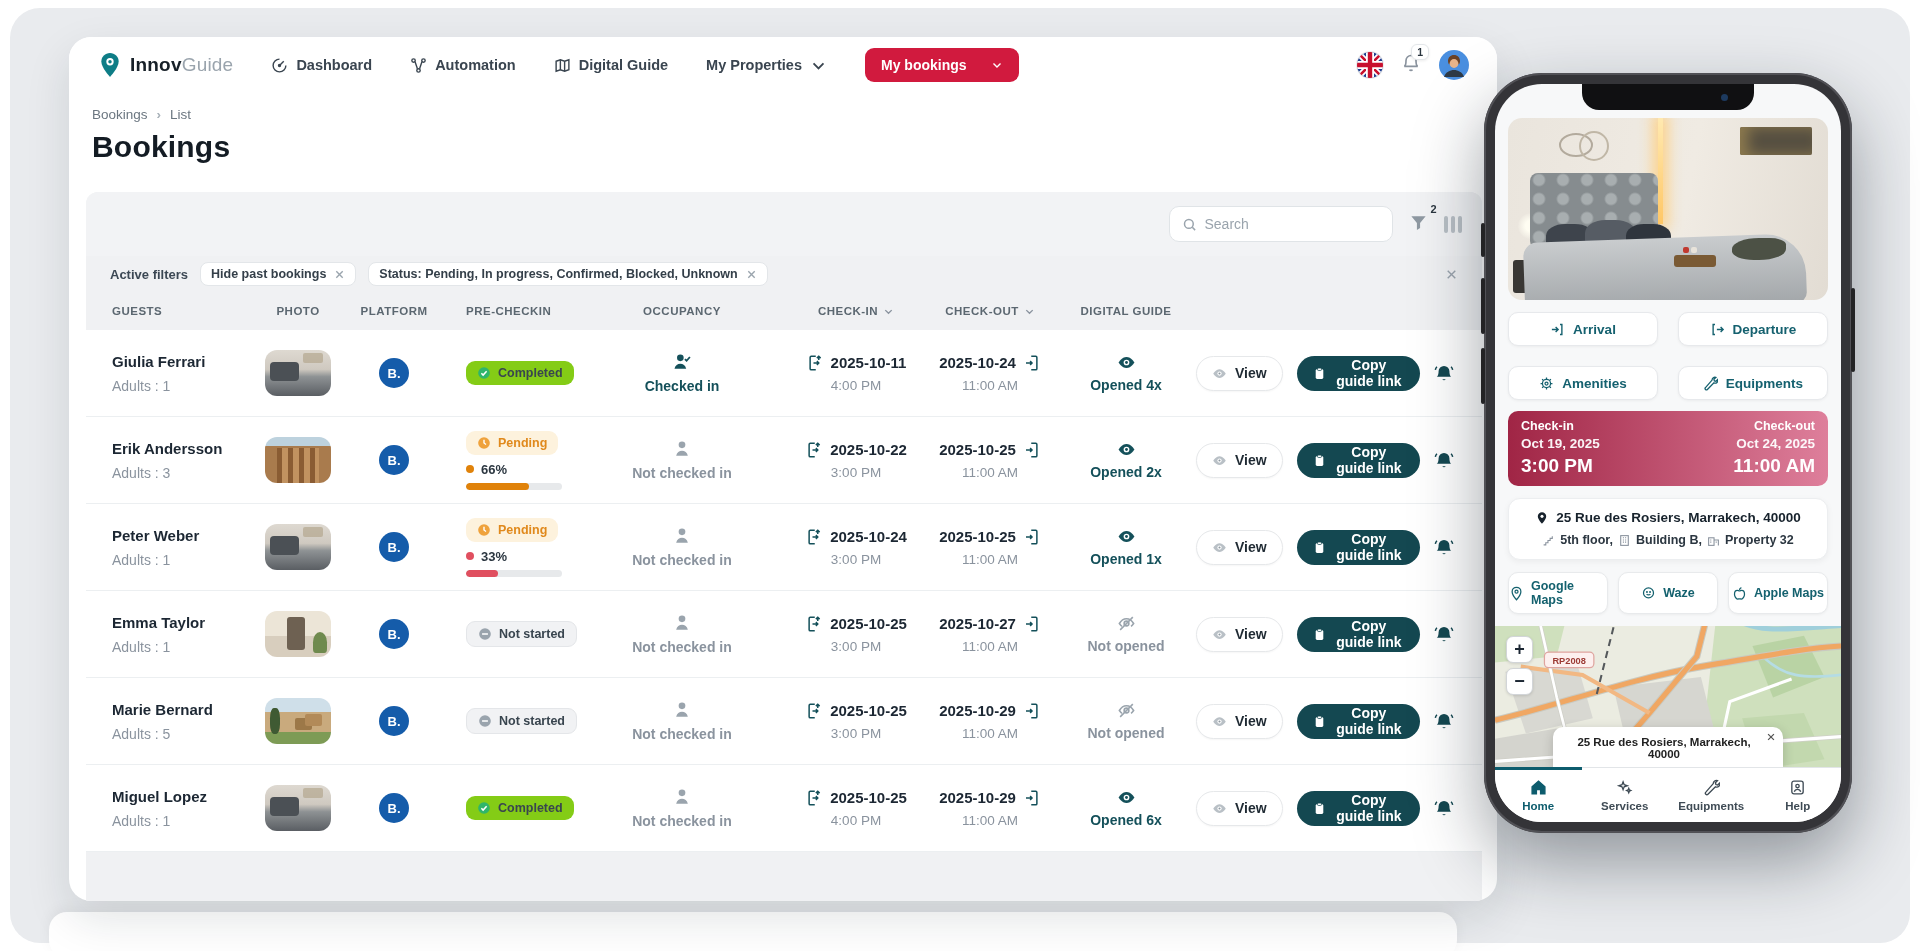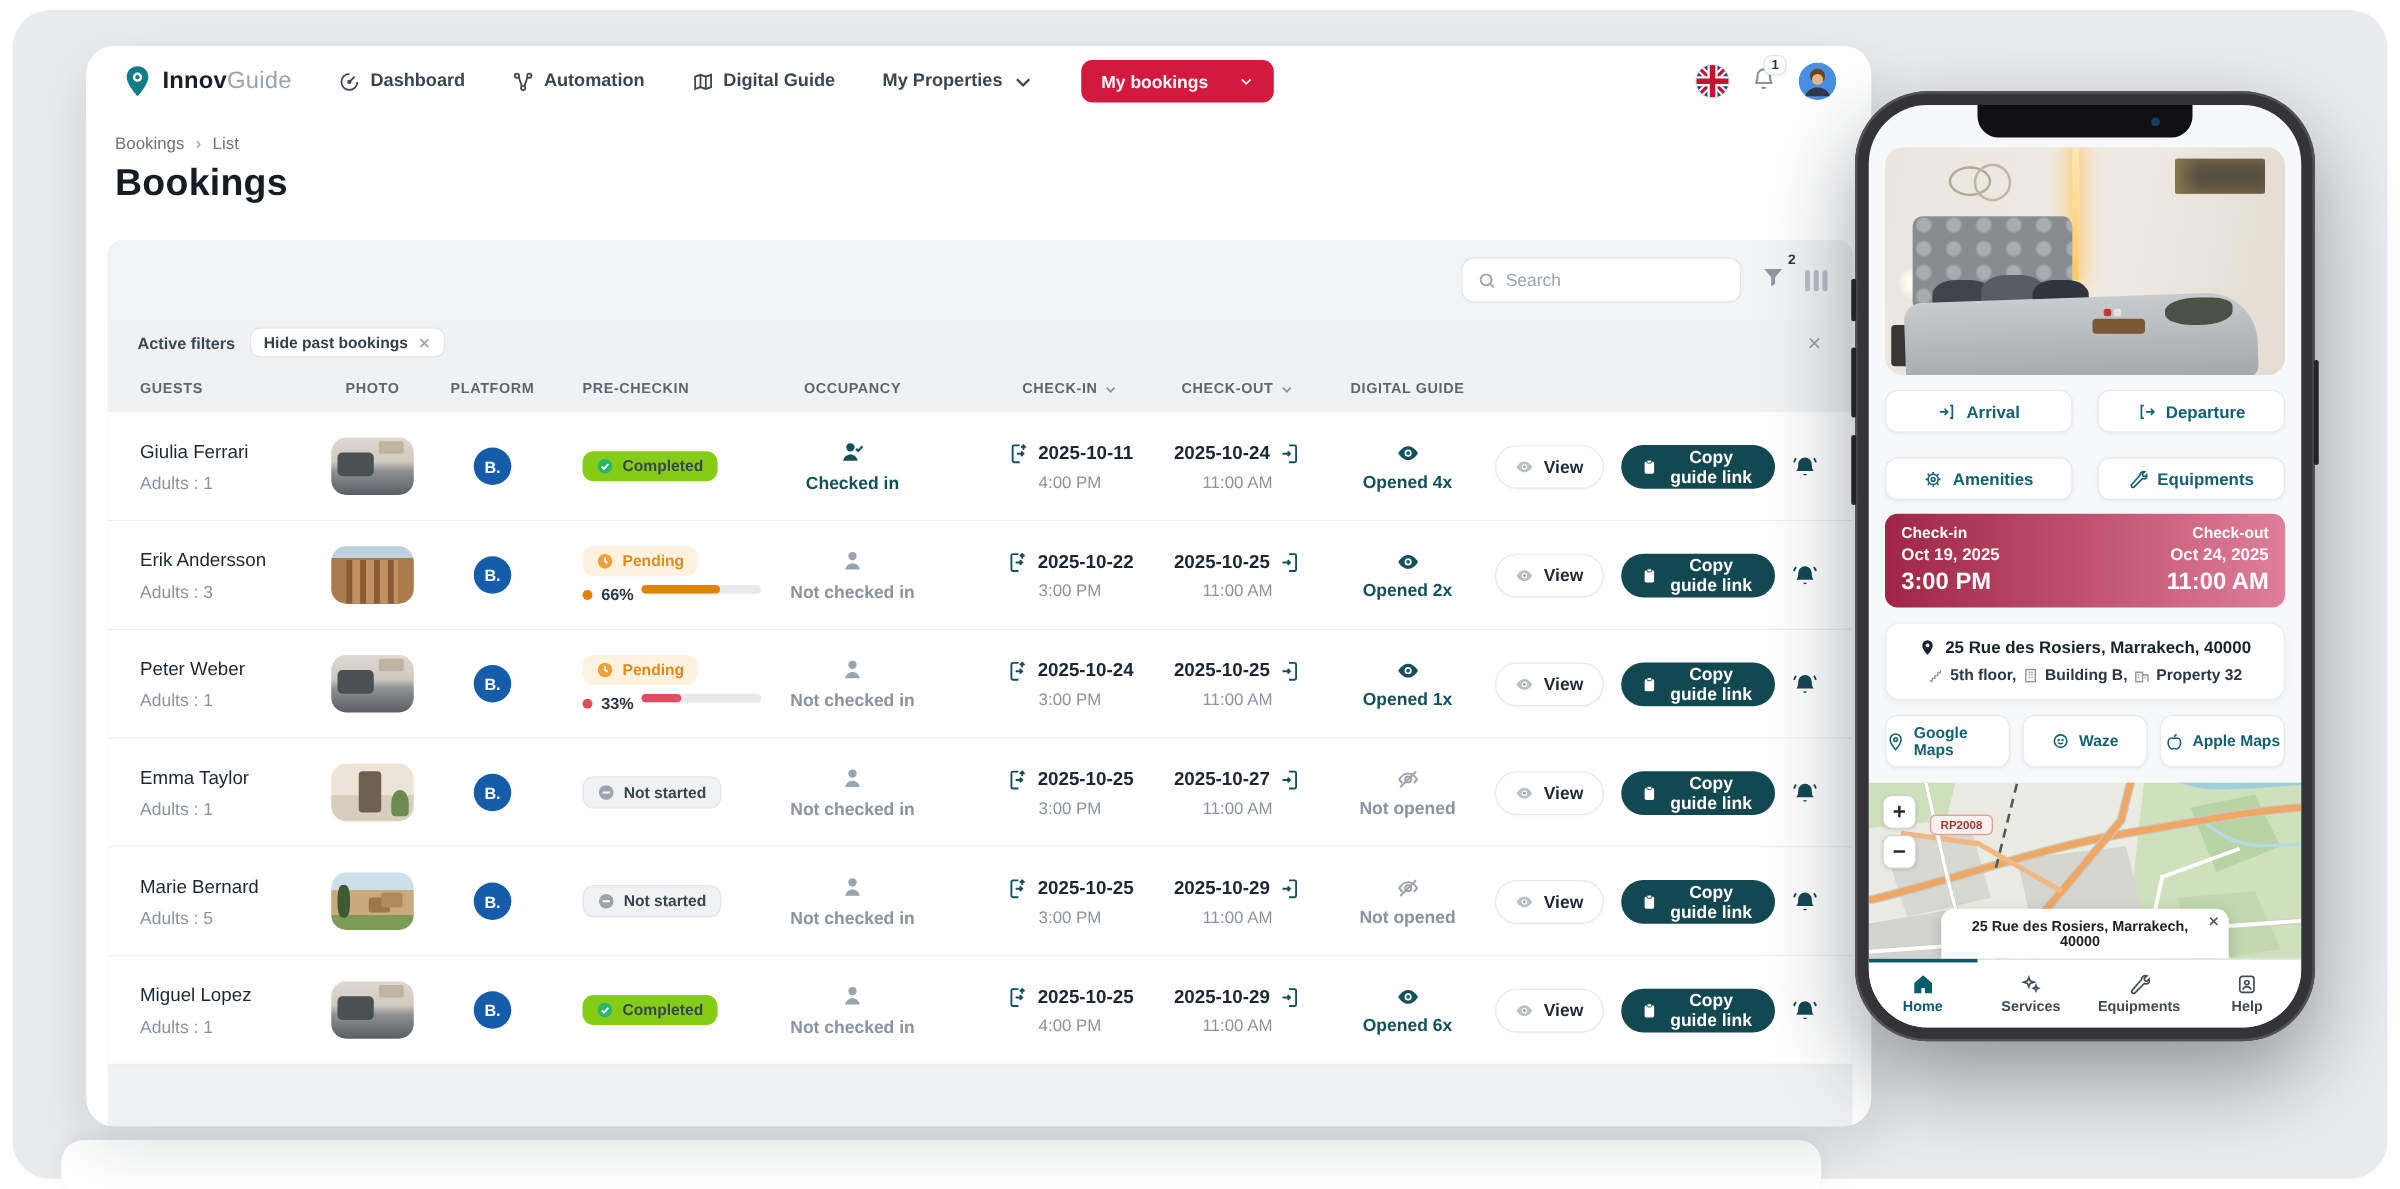--- a/index.html
+++ b/index.html
@@ -56,21 +56,21 @@
   .tgrid{display:grid;grid-template-columns:132px 108px 84px 170px 152px 30px 136px 132px 140px 1fr;padding-left:26px;padding-right:28px;align-items:center}
   .thead{height:38px;background:#f0f1f3}
   .th{font-size:11.5px;font-weight:700;color:#5b6770;letter-spacing:.5px;display:flex;align-items:center;justify-content:center;gap:5px}
   .th:first-child{justify-content:flex-start}
   .th.th-pre{justify-content:flex-start;padding-left:30px}
   .th .chev{width:11px;height:11px;stroke:#8a939e;cursor:pointer}
   .tbody{background:#fff}
   .trow{height:87px;background:#fff;border-bottom:1px solid #eceff1}
   .cell{display:flex;flex-direction:column;align-items:center;justify-content:center}
   .c-guest{align-items:flex-start;gap:8px}
-  .gname{font-size:15px;font-weight:400;color:#1c2733}
+  .gname{font-size:15px;font-weight:700;color:#1c2733}
   .gsub{font-size:14px;color:#8a939e}
   .thumb{width:66px;height:46px;border-radius:12px;position:relative;overflow:hidden}
   .photo-a,.photo-c,.photo-f{background:linear-gradient(180deg,#ded9d1 0%,#cfc9c0 42%,#8e9294 58%,#5a5e63 100%)}
   .photo-a::before,.photo-c::before,.photo-f::before{content:"";position:absolute;left:7%;top:26%;width:44%;height:42%;background:#4b5055;border-radius:4px}
   .photo-a::after,.photo-c::after,.photo-f::after{content:"";position:absolute;right:12%;top:6%;width:30%;height:22%;background:#b4a78e;border-radius:2px;opacity:.7}
   .photo-b{background:linear-gradient(180deg,#bdd2de 0 20%,#a97b4d 20%)}
   .photo-b::before{content:"";position:absolute;left:18%;top:24%;right:18%;bottom:0;background:repeating-linear-gradient(90deg,#8a5c33 0 5px,#c19260 5px 11px),#8a5c33}
   .photo-d{background:linear-gradient(180deg,#ece5d7 0 55%,#d8cebe 55%)}
   .photo-d::before{content:"";position:absolute;left:34%;top:14%;width:26%;height:70%;background:#6e6152;border-radius:3px}
   .photo-d::after{content:"";position:absolute;right:6%;bottom:8%;width:22%;height:46%;background:#6f8a4e;border-radius:50% 50% 20% 20%}
@@ -82,21 +82,21 @@
   .c-pre{align-items:flex-start;padding-left:30px;gap:7px}
   .badge{display:inline-flex;align-items:center;gap:7px;font-size:12.5px;font-weight:700;border-radius:9px;padding:5px 11px}
   .bico{display:none;width:14px;height:14px}
   .bico svg{width:14px;height:14px;display:block}
   .b-completed{background:#84cc16;color:#39454f}
   .b-completed .ic-check{display:inline-flex}
   .b-pending{background:#fdf2dd;color:#e0891c}
   .b-pending .ic-clock{display:inline-flex}
   .b-not_started{background:#f1f2f4;border:1px solid #e4e6e9;color:#39454f}
   .b-not_started .ic-minus{display:inline-flex}
-  .pre-progress{display:flex;gap:6px}
+  .pre-progress{display:flex;flex-direction:column;gap:6px}
   .pct{display:flex;align-items:center;gap:7px;font-size:13px;font-weight:800;color:#2b3640}
   .dot{width:8px;height:8px;border-radius:50%}
   .bar{width:96px;height:7px;border-radius:4px;background:#e7e9eb;overflow:hidden}
   .fill{height:100%;border-radius:4px}
   
   .c-occ{gap:6px}
   .oico{display:none;width:20px;height:20px}
   .oico svg{width:20px;height:20px;display:block}
   .occ-in .o-in{display:inline-flex}
   .occ-out .o-out{display:inline-flex}
@@ -296,20 +296,28 @@
     <div class="strip-filters">
       <span class="filters-label">Active filters</span>
       <span class="chip">
         <span>Hide past bookings</span>
         <span class="x">
             <svg viewBox="0 0 24 24" fill="none" stroke-width="3">
               <path d="M5 5l14 14M19 5L5 19"></path>
             </svg>
           </span>
       </span>
+      <span class="chip">
+        <span>Status: Pending, In progress, Confirmed, Blocked, Unknown</span>
+        <span class="x">
+            <svg viewBox="0 0 24 24" fill="none" stroke-width="3">
+              <path d="M5 5l14 14M19 5L5 19"></path>
+            </svg>
+          </span>
+      </span>
       <span class="filters-x">
           <svg viewBox="0 0 24 24" fill="none" stroke="#9aa4ad" stroke-width="2.6">
             <path d="M5 5l14 14M19 5L5 19"></path>
           </svg>
         </span>
     </div>
 
     <div class="tgrid thead">
       <div class="th">GUESTS</div>
       <div class="th">PHOTO</div>

